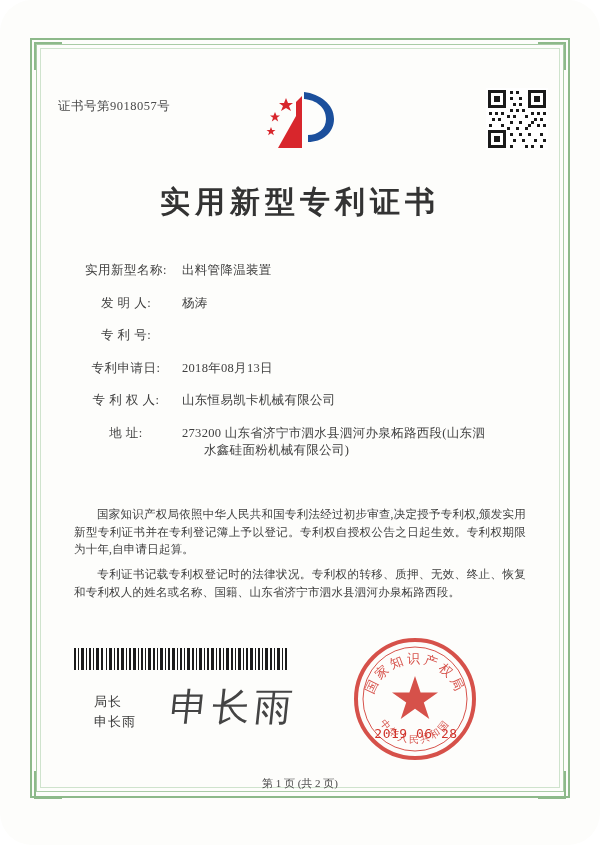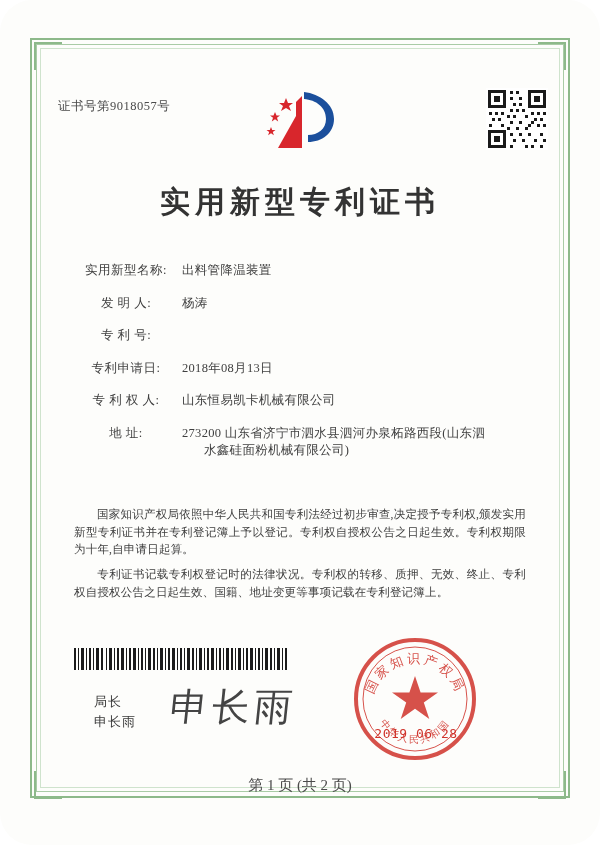--- a/index.html
+++ b/index.html
@@ -211,21 +211,21 @@
     letter-spacing: 0.5px;
     font-family: "DejaVu Sans Mono", monospace;
   }
 
   
   .page-num {
     position: absolute;
     left: 0; right: 0;
     top: 776px;
     text-align: center;
-    font-size: 15px;
+    font-size: 11px;
     color: #4a4a4a;
   }
   .footnote {
     position: absolute;
     left: 0; right: 0;
     top: 818px;
     text-align: center;
     font-size: 15px;
     color: #8a8a8a;
     letter-spacing: 0.5px;
@@ -358,21 +358,21 @@
         <span>273200  山东省济宁市泗水县泗河办泉柘路西段(山东泗</span>
         <span class="subline">水鑫硅面粉机械有限公司)</span>
       </span>
     </div>
 
 
   </div>
 
   <div class="para p1"><span class="indent"></span><span>国家知识产权局依照中华人民共和国专利法经过初步审查,决定授予专利权,颁发实用新型专利证书并在专利登记簿上予以登记。专利权自授权公告之日起生效。专利权期限为十年,自申请日起算。</span></div>
 
-  <div class="para p2"><span class="indent"></span><span>专利证书记载专利权登记时的法律状况。专利权的转移、质押、无效、终止、专利权自授权公告之日起生效、国籍、地址变更等事项记载在专利登记簿上。</span></div>
+  <div class="para p2"><span class="indent"></span><span>专利证书记载专利权登记时的法律状况。专利权的转移、质押、无效、终止、恢复和专利权人的姓名或名称、国籍、山东省济宁市泗水县泗河办泉柘路西段。</span></div>
 
   <div class="barcode">
     <svg viewBox="0 0 215 22" width="215" height="22" preserveAspectRatio="none">
       <g fill="#1a1a1a">
         <rect x="0" y="0" width="2" height="22"></rect>
           <rect x="4" y="0" width="1" height="22"></rect>
         <rect x="7" y="0" width="3" height="22"></rect>
           <rect x="12" y="0" width="1" height="22"></rect>
         <rect x="15" y="0" width="2" height="22"></rect>
           <rect x="19" y="0" width="1" height="22"></rect>

